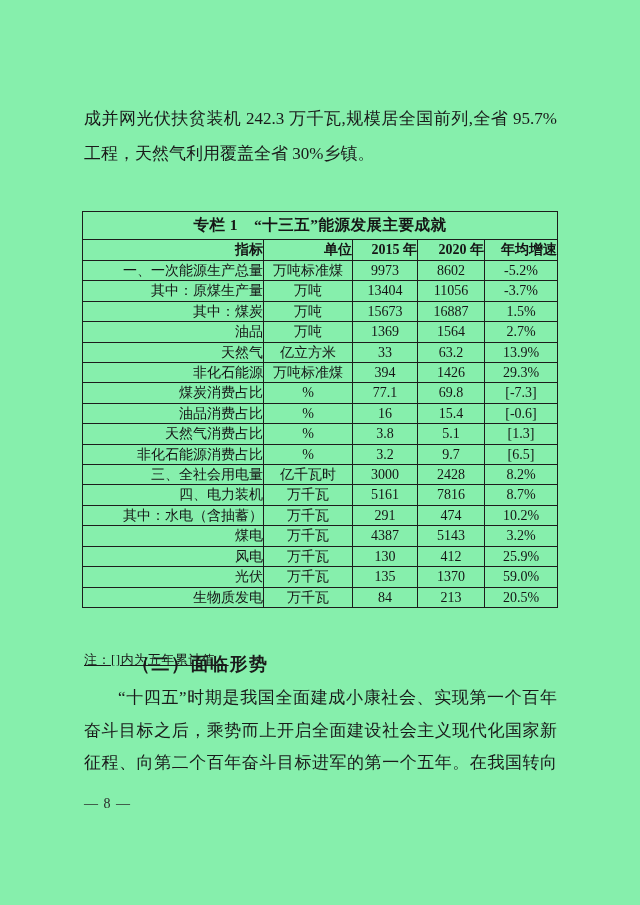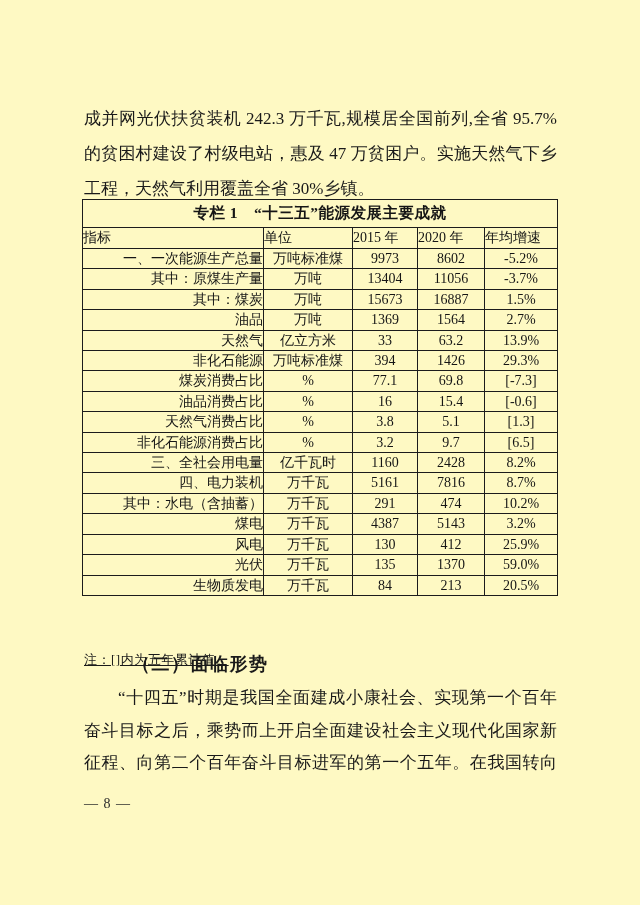--- a/index.html
+++ b/index.html
@@ -1,21 +1,21 @@
 <!DOCTYPE html>
 <html><head>
 <meta charset="utf-8">
 <style>
   html, body { margin: 0; padding: 0; background: #e8e8e8; }
   .page {
     position: relative;
     width: 640px;
     height: 905px;
     margin: 0 auto;
-    background: #fef9c3;
+    background: #86efac;
     overflow: hidden;
     font-family: "Liberation Serif", "DejaVu Serif", serif;
     color: #1a1a1a;
   }
   
   .para {
     position: absolute;
     left: 84px;
     width: 473px;
   }
@@ -33,42 +33,42 @@
   .body-para {
     top: 682px;
     font-size: 17px;
     line-height: 32.5px;
   }
   [data-name="body-paragraph"] .line:first-child { padding-left: 34px; }
   
   table.box {
     position: absolute;
     left: 82px;
-    top: 199px;
+    top: 211px;
     width: 475px;
     border-collapse: collapse;
     table-layout: fixed;
     font-size: 14px;
     color: #151515;
   }
   table.box, table.box th, table.box td {
     border: 1px solid #1c1c1c;
   }
   table.box { border-width: 1.5px; }
   table.box th.title-cell {
     height: 25px;
     font-size: 15.5px;
     font-weight: bold;
     text-align: center;
     letter-spacing: 0.5px;
   }
   table.box .head-row th {
     height: 20px;
-    font-weight: normal;
-    text-align: left;
+    font-weight: bold;
+    text-align: right;
     padding: 0;
   }
   table.box td {
     height: 19.4px;
     line-height: 19.4px;
     padding: 0;
     text-align: center;
     overflow: hidden;
   }
   table.box td.c-ind { text-align: right; padding-left: 6px; }
@@ -99,21 +99,20 @@
     color: #2a2a2a;
   }
 </style>
 </head>
 <body>
 
 <div class="page" data-name="document-page">
 
   <div class="para intro-para" data-name="intro-paragraph">
       <div class="line" data-name="paragraph-line">成并网光伏扶贫装机 242.3 万千瓦,规模居全国前列,全省 95.7%</div>
-      <div class="line" data-name="paragraph-line">的贫困村建设了村级电站，惠及 47 万贫困户。实施天然气下乡</div>
       <div class="line last" data-name="paragraph-line">工程，天然气利用覆盖全省 30%乡镇。</div>
     </div>
 
   <table class="box" data-name="achievements-table">
     <colgroup>
       <col style="width:181px">
       <col style="width:89px">
       <col style="width:65px">
       <col style="width:67px">
       <col style="width:73px">
@@ -197,21 +196,21 @@
         <tr data-name="table-row">
           <td data-name="indicator-cell" class="c-ind indent">非化石能源消费占比</td>
           <td data-name="unit-cell">%</td>
           <td data-name="value-2015-cell">3.2</td>
           <td data-name="value-2020-cell">9.7</td>
           <td data-name="growth-cell">[6.5]</td>
         </tr>
         <tr data-name="table-row">
           <td data-name="indicator-cell" class="c-ind">三、全社会用电量</td>
           <td data-name="unit-cell">亿千瓦时</td>
-          <td data-name="value-2015-cell">1160</td>
+          <td data-name="value-2015-cell">3000</td>
           <td data-name="value-2020-cell">2428</td>
           <td data-name="growth-cell">8.2%</td>
         </tr>
         <tr data-name="table-row">
           <td data-name="indicator-cell" class="c-ind">四、电力装机</td>
           <td data-name="unit-cell">万千瓦</td>
           <td data-name="value-2015-cell">5161</td>
           <td data-name="value-2020-cell">7816</td>
           <td data-name="growth-cell">8.7%</td>
         </tr>

